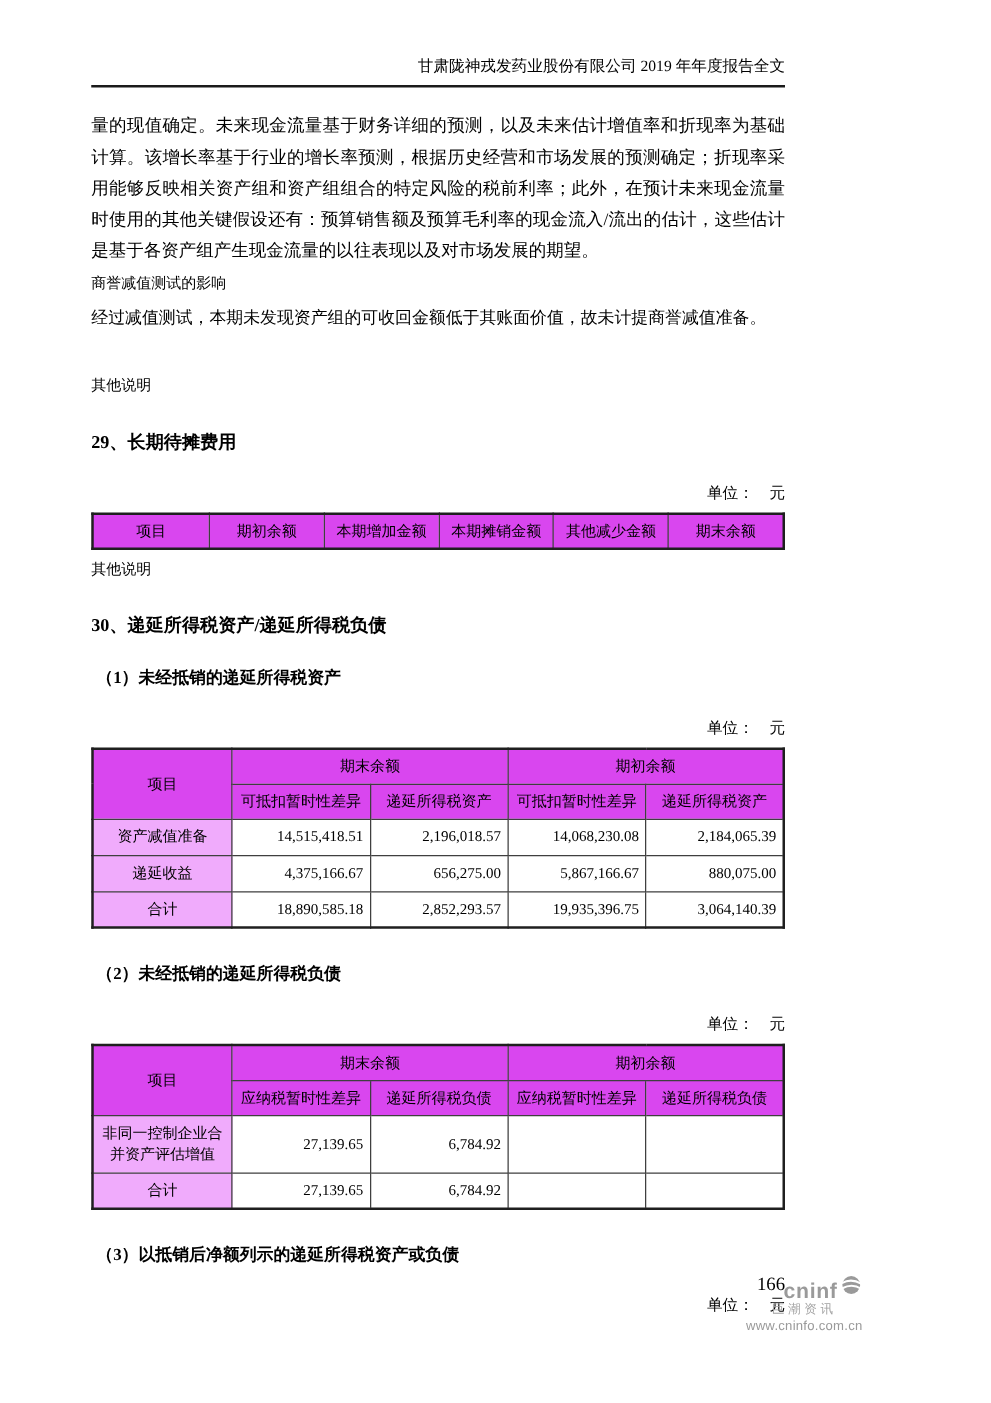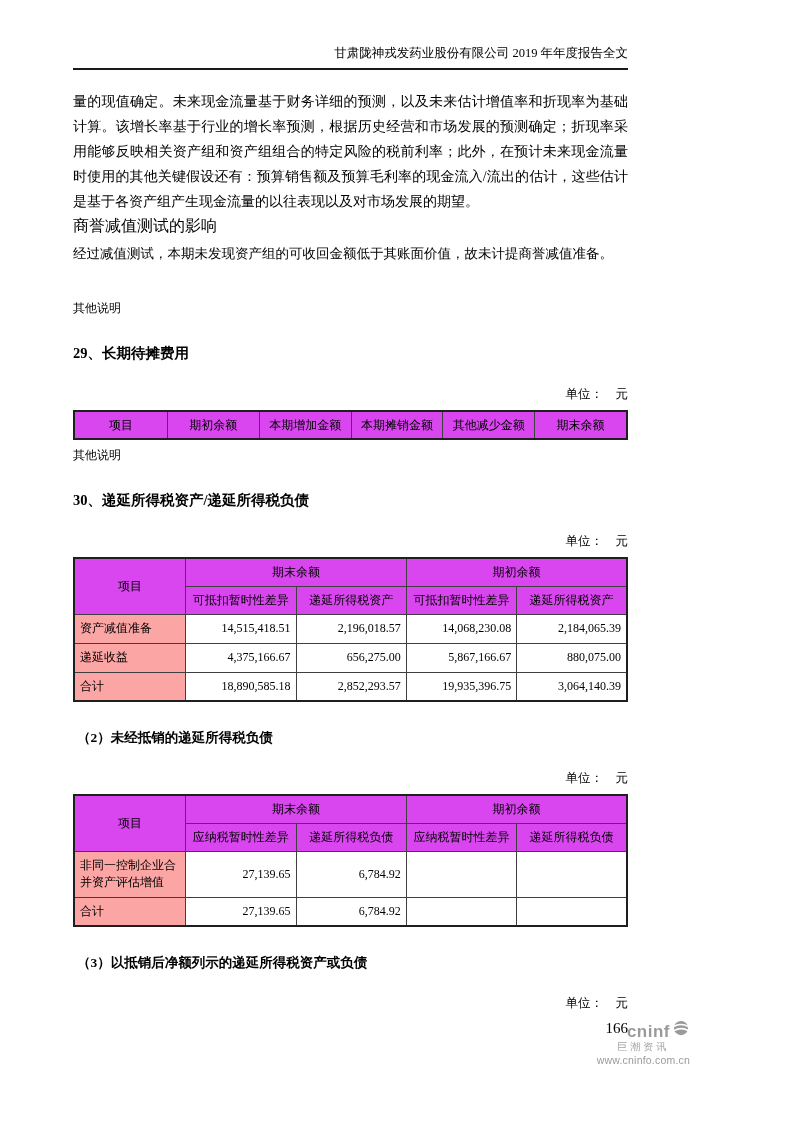--- a/index.html
+++ b/index.html
@@ -22,21 +22,21 @@
     line-height: 16px;
     border-bottom: 2px solid #1a1a1a;
   }
 
   .para {
     margin-top: 19px;
     font-size: 14px;
     line-height: 25px;
     text-align: justify;
   }
-  .small-label { margin-top: 3px; font-size: 16px; line-height: 18px; }
+  .small-label { margin-top: 3px; font-size: 12px; line-height: 18px; }
   .conclusion { margin-top: 9px; font-size: 13.5px; line-height: 20px; }
   .other-note { margin-top: 36px; font-size: 12px; line-height: 16px; }
   .other-note-tight { margin-top: 7px; font-size: 12px; line-height: 16px; }
 
   .h-num { margin-top: 28px; font-size: 14.5px; font-weight: bold; }
   .h-sub { margin-top: 23px; font-size: 13.5px; font-weight: bold; padding-left: 4px; }
 
   .unit-line { margin-top: 23px; text-align: right; font-size: 12.5px; }
 
   table.tbl {
@@ -51,22 +51,22 @@
     border: 1px solid #3f3f3f;
     padding: 2px 5px;
     vertical-align: middle;
   }
   td.hd {
     background: #d946ef;
     text-align: center;
     height: 28px;
   }
   td.lbl {
-    background: #fca5a5;
-    text-align: left;
+    background: #f0abfc;
+    text-align: center;
     height: 29px;
     line-height: 17px;
   }
   td.num { text-align: right; height: 29px; }
   tr.tall td { height: 46px; }
 
   .footer-pagenum {
     position: absolute;
     top: 1020px;
     right: 74px;
@@ -132,20 +132,21 @@
         <td class="hd">其他减少金额</td>
         <td class="hd">期末余额</td>
       </tr>
     </tbody>
       </table>
 
     <div class="other-note-tight">其他说明</div>
 
     <div class="h-num">30、递延所得税资产/递延所得税负债</div>
 
+    <div class="h-sub">（1）未经抵销的递延所得税资产</div>
 
     <div class="unit-line">单位：　元</div>
 
     <table class="tbl">
       <colgroup>
         <col style="width:20.2%">
           <col style="width:19.95%">
           <col style="width:19.95%">
         <col style="width:19.95%">
           <col style="width:19.95%">

